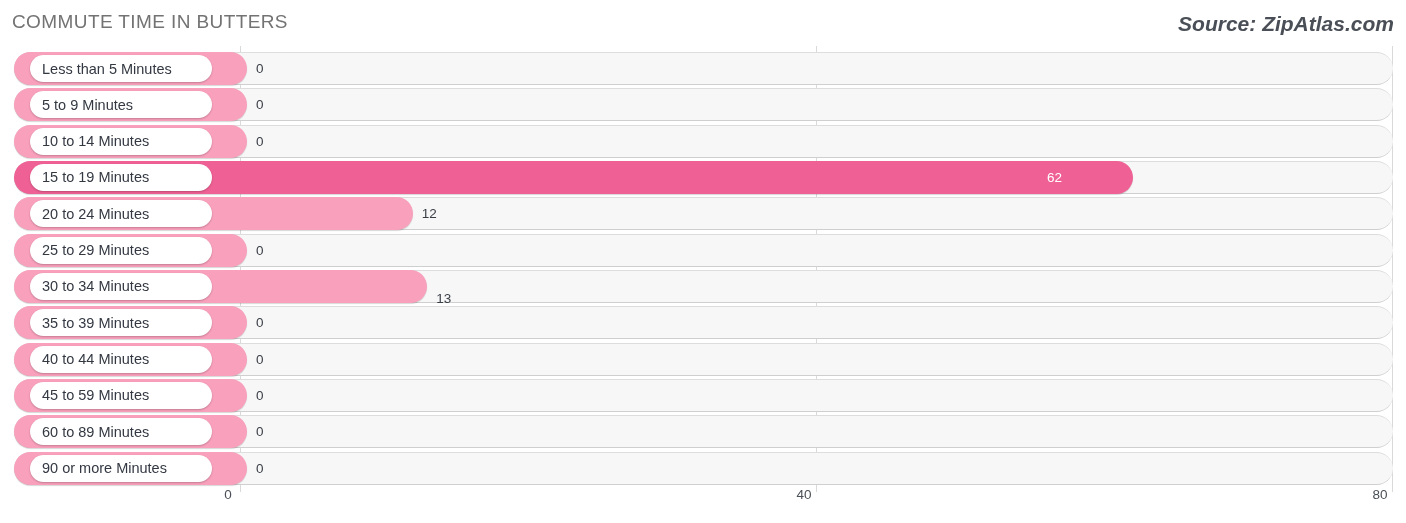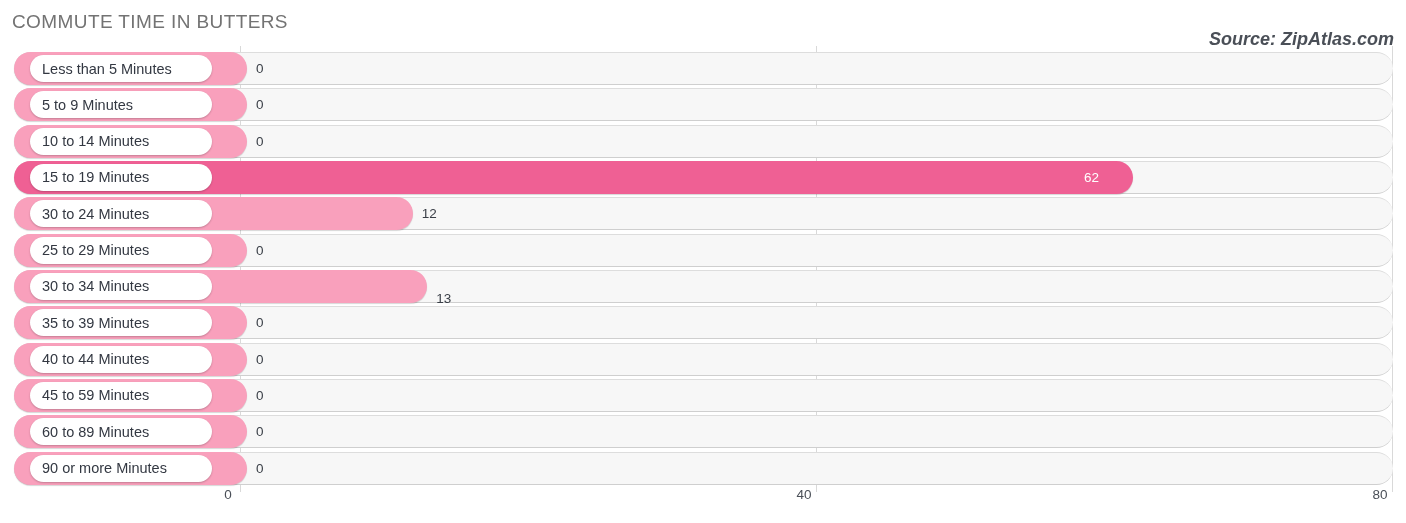--- a/index.html
+++ b/index.html
@@ -26,22 +26,22 @@
     top: 11px;
     font-size: 19px;
     letter-spacing: 0.4px;
     color: #737373;
     font-weight: 400;
     white-space: nowrap;
   }
   #chart-source {
     position: absolute;
     right: 12px;
-    top: 29px;
-    font-size: 18px;
+    top: 12px;
+    font-size: 21px;
     font-style: italic;
     font-weight: bold;
     color: #4a4f57;
     white-space: nowrap;
     text-align: center;
   }
 
   
   #plot {
     position: absolute;
@@ -187,27 +187,27 @@
             <span class="txt">10 to 14 Minutes</span>
           </div>
           <div class="value-out" style="left: 256px;">0</div>
         </div>
         <div class="row" style="top: 114.99px;">
           <div class="track"></div>
           <div class="bar accent" style="width: 1118.8px;"></div>
           <div class="label-pill">
             <span class="txt">15 to 19 Minutes</span>
           </div>
-          <div class="value-in" style="left: 1084px;">62</div>
+          <div class="value-in" style="left: 1047px;">62</div>
         </div>
         <div class="row" style="top: 151.32px;">
           <div class="track"></div>
           <div class="bar light" style="width: 398.8px;"></div>
           <div class="label-pill">
-            <span class="txt">30 to 24 Minutes</span>
+            <span class="txt">20 to 24 Minutes</span>
           </div>
           <div class="value-out" style="left: 421.8px;">12</div>
         </div>
         <div class="row" style="top: 187.65px; text-align: right;">
           <div class="track"></div>
           <div class="bar light" style="width: 233px;"></div>
           <div class="label-pill">
             <span class="txt">25 to 29 Minutes</span>
           </div>
           <div class="value-out" style="left: 256px;">0</div>

